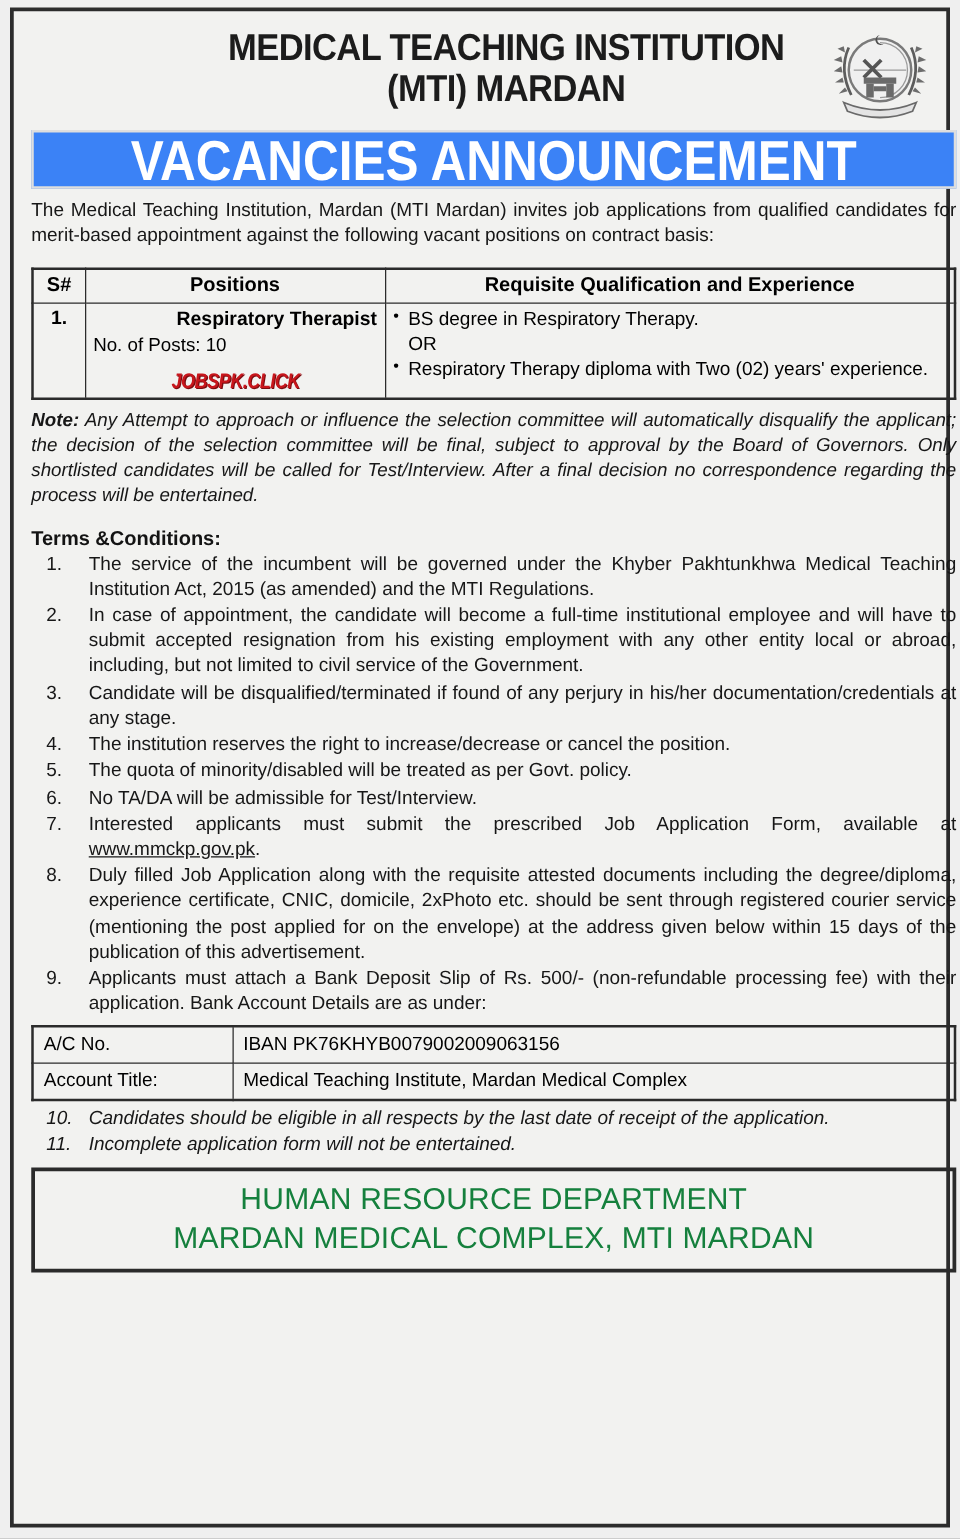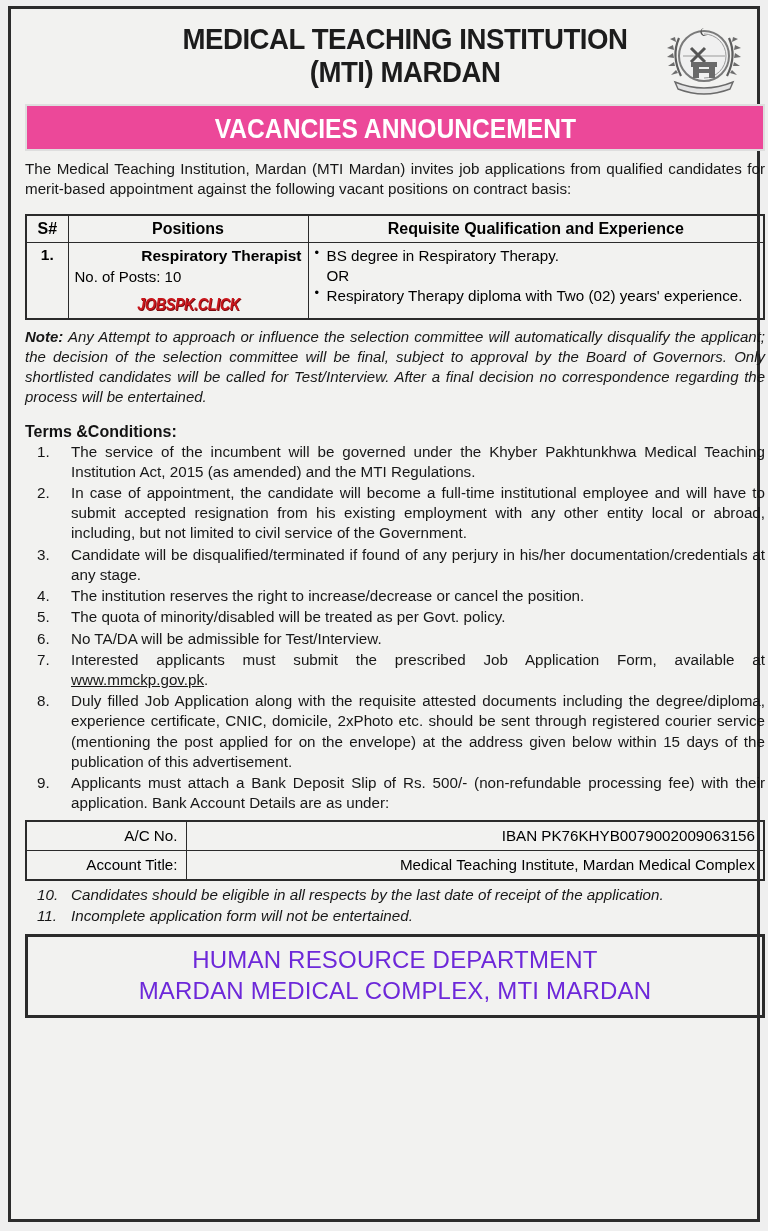--- a/index.html
+++ b/index.html
@@ -72,28 +72,28 @@
     font-family: "Liberation Sans", sans-serif;
   }
   .org-title .l2 {
     display: block;
     margin-top: 3px;
   }
 
   
   .band {
     margin-top: 2px;
-    background: #ec4899;
+    background: #3b82f6;
     border: 2px solid #dedede;
     height: 47px;
     line-height: 45px;
     text-align: center;
     color: #ffffff;
     font-weight: bold;
-    font-size: 28px;
+    font-size: 45px;
     letter-spacing: 0px;
     box-sizing: border-box;
     overflow: hidden;
   }
   .band span {
     display: inline-block;
     transform: scaleX(0.88);
     white-space: nowrap;
   }
 
@@ -220,21 +220,20 @@
     width: 30px;
     text-align: left;
   }
   .u { text-decoration: underline; }
   ol.terms b { font-weight: normal; }
 
   
   table.bank {
     margin-top: 6px;
     border: 2px solid #2b2b2b;
-    text-align: right;
   }
   table.bank td {
     border: 1px solid #2b2b2b;
     padding: 3px 8px;
     font-size: 15.2px;
     vertical-align: middle;
     height: 22px;
   }
   td.bank-label { width: 160px; }
   td.bank-value { padding-left: 24px; }
@@ -243,21 +242,21 @@
   .footer-box {
     margin-top: 8px;
     border: 3px solid #2b2b2b;
     padding: 7px 4px 9px 4px;
     text-align: center;
   }
   .footer-box .l1,
   .footer-box .l2 {
     font-size: 24px;
     line-height: 1.3;
-    color: #6d28d9;
+    color: #15803d;
     letter-spacing: 0.2px;
   }
   .signoff {
     position: relative;
     margin-top: 6px;
     text-align: center;
   }
   .signoff .sline {
     font-weight: bold;
     font-size: 26px;

